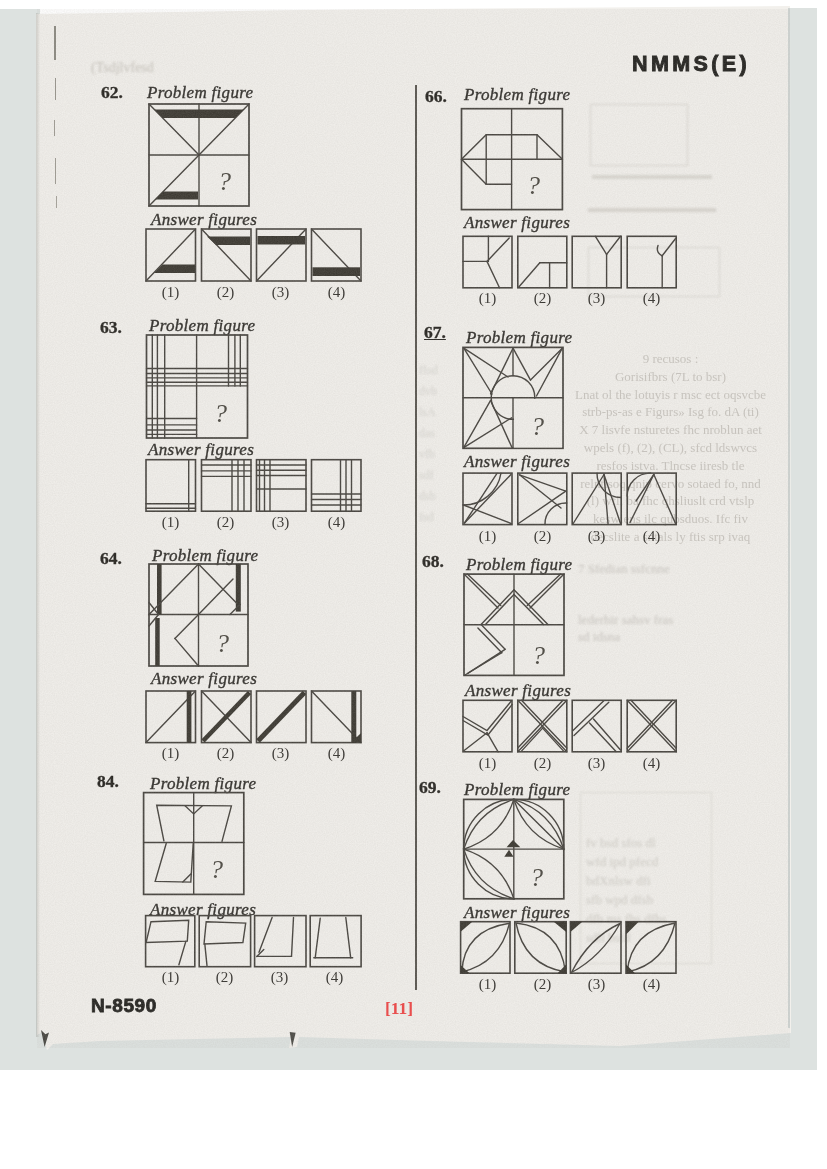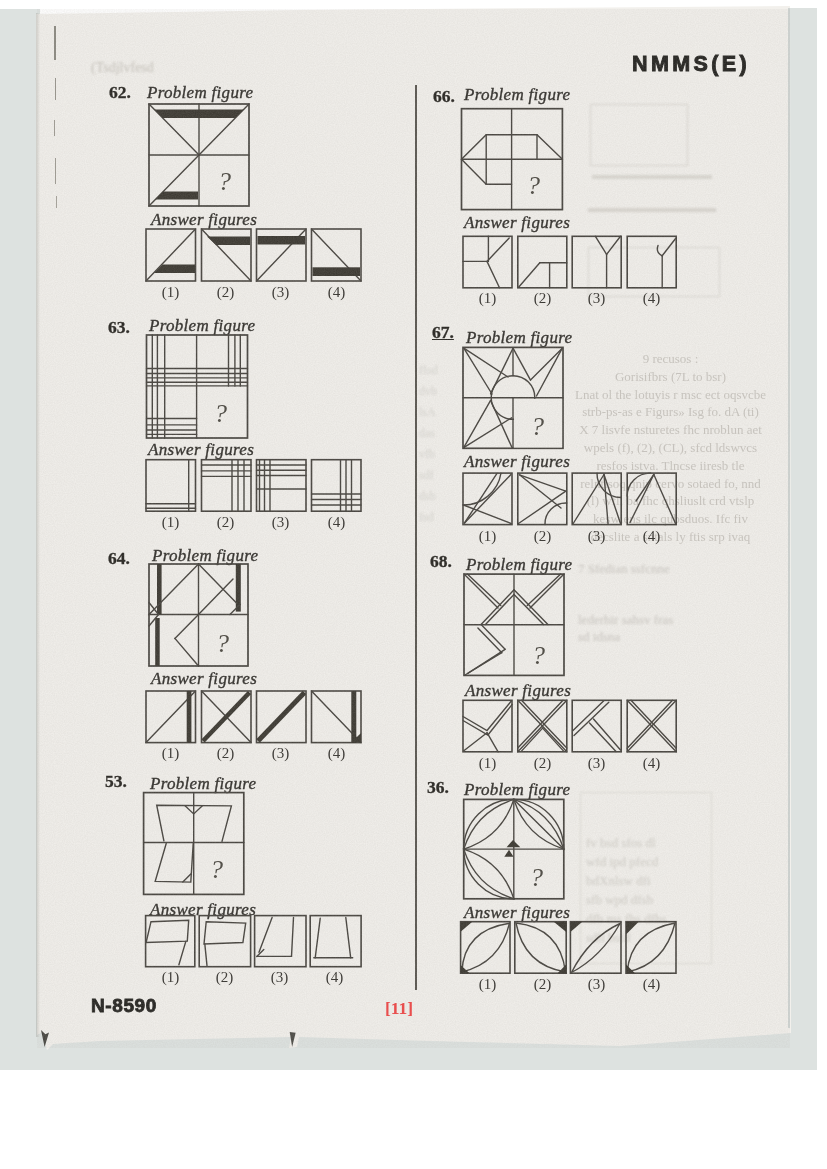--- a/index.html
+++ b/index.html
@@ -1,20 +1,20 @@
 <!DOCTYPE html>
 <html><head>
 <meta charset="utf-8">
 <style>
   html,body{margin:0;padding:0;}
   body{width:827px;height:1169px;position:relative;background:#ffffff;overflow:hidden;
        font-family:"Liberation Serif", serif;}
   .abs{position:absolute;}
   .pf{font:italic 17px "Liberation Serif",serif;color:#2f2d29;letter-spacing:.3px;-webkit-text-stroke:0.35px #2f2d29;}
-  .qn{font:bold 17.5px "Liberation Serif",serif;color:#24221e;margin-left:8px;-webkit-text-stroke:0.3px #24221e;}
+  .qn{font:bold 17.5px "Liberation Serif",serif;color:#24221e;-webkit-text-stroke:0.3px #24221e;}
   .lbl{font:15px "Liberation Serif",serif;color:#33312d;width:49px;text-align:center;}
 </style>
 </head>
 <body>
 
 <div class="abs" style="left:0;top:9px;width:40px;height:1061px;background:#dde2e0;"></div>
 <div class="abs" style="left:786px;top:8px;width:31px;height:1062px;background:#dde2e0;"></div>
 <div class="abs" style="left:0;top:1005px;width:817px;height:65px;background:#dde2e0;"></div>
 
 <div class="abs" id="paper" style="left:0;top:0;width:827px;height:1060px;background:#f2f0ec;
@@ -95,21 +95,21 @@
 
 <div class="abs pf" style="left:152px;top:546px;">Problem figure</div>
 
 <div class="abs pf" style="left:151px;top:669px;">Answer figures</div>
 
 <div class="abs lbl" style="left:146px;top:745px;">(1)</div>
 <div class="abs lbl" style="left:201px;top:745px;">(2)</div>
 <div class="abs lbl" style="left:256px;top:745px;">(3)</div>
 <div class="abs lbl" style="left:312px;top:745px;">(4)</div>
 
-<div class="abs qn" style="left:97px;top:771px;">53.</div>
+<div class="abs qn" style="left:97px;top:771px;">84.</div>
 
 <div class="abs pf" style="left:150px;top:774px;">Problem figure</div>
 
 <div class="abs pf" style="left:150px;top:900px;">Answer figures</div>
 
 <div class="abs lbl" style="left:146px;top:969px;">(1)</div>
 <div class="abs lbl" style="left:200px;top:969px;">(2)</div>
 <div class="abs lbl" style="left:255px;top:969px;">(3)</div>
 <div class="abs lbl" style="left:310px;top:969px;">(4)</div>
 
@@ -139,21 +139,21 @@
 
 <div class="abs pf" style="left:466px;top:555px;">Problem figure</div>
 
 <div class="abs pf" style="left:465px;top:681px;">Answer figures</div>
 
 <div class="abs lbl" style="left:463px;top:755px;">(1)</div>
 <div class="abs lbl" style="left:518px;top:755px;">(2)</div>
 <div class="abs lbl" style="left:572px;top:755px;">(3)</div>
 <div class="abs lbl" style="left:627px;top:755px;">(4)</div>
 
-<div class="abs qn" style="left:419px;top:777px;">36.</div>
+<div class="abs qn" style="left:419px;top:777px;">69.</div>
 
 <div class="abs pf" style="left:464px;top:780px;">Problem figure</div>
 
 <div class="abs pf" style="left:464px;top:903px;">Answer figures</div>
 
 <div class="abs lbl" style="left:463px;top:976px;">(1)</div>
 <div class="abs lbl" style="left:518px;top:976px;">(2)</div>
 <div class="abs lbl" style="left:572px;top:976px;">(3)</div>
 <div class="abs lbl" style="left:627px;top:976px;">(4)</div>
 

